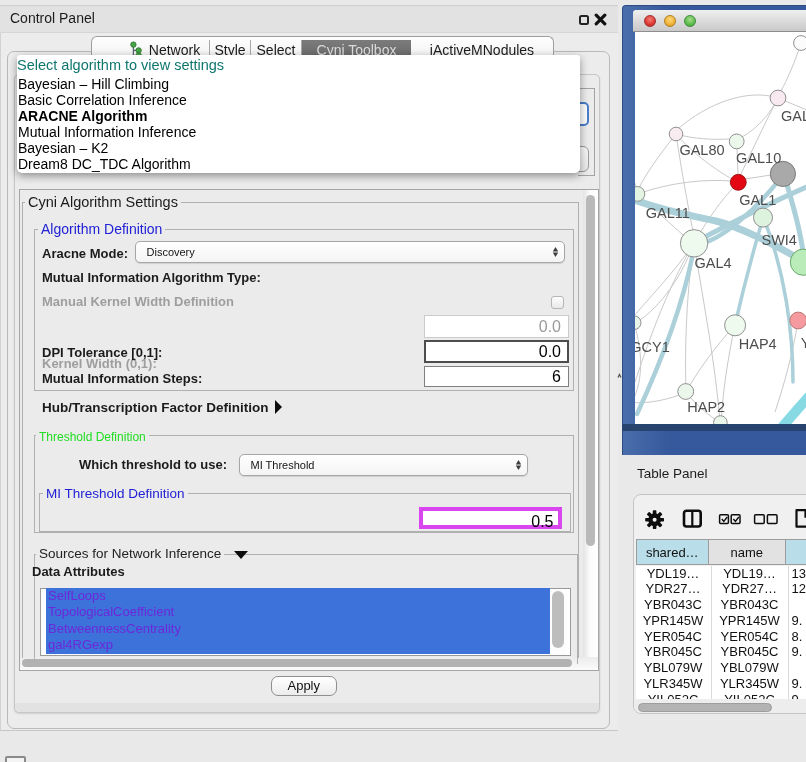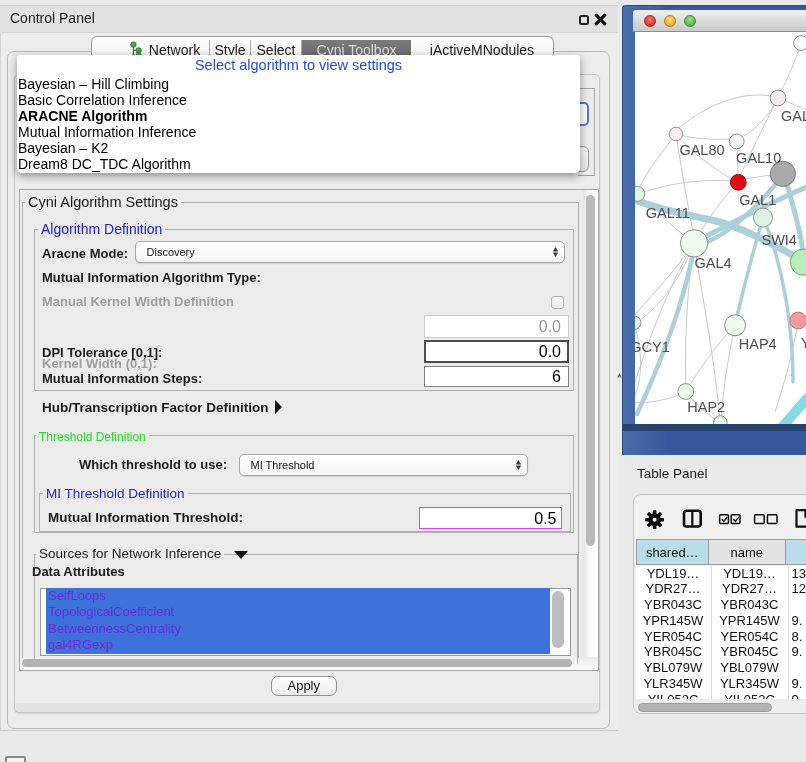--- a/index.html
+++ b/index.html
@@ -103,22 +103,21 @@
 <div class="combo" style="left:238.5px; top:453.5px; width:289.5px; height:22px;">
       <span class="ctext">MI Threshold</span>
   <svg class="arr" viewBox="0 0 7 14">
         <path d="M3.5 1.9 L6.2 6.6 H0.8 Z" fill="#3d3d3d"></path>
         <path d="M3.5 12.1 L6.2 7.4 H0.8 Z" fill="#3d3d3d"></path>
       </svg>
     </div>
 
 <div class="tborder" style="left:39px; top:492.5px; width:532px; height:39px;"></div>
 <div class="tlabel" style="left:43px; top:486.5px; color:#2121d6; font-size:13.5px; line-height:13px;">MI Threshold Definition</div>
-<div class="abs b" style="left:48px; top:509.5px; font-size:13.5px;">Mutual Information Threshold:</div>
-<div class="field" style="left:418.5px; top:506.5px; width:143px; height:22px; border:1px solid #d946ef; padding:1px 4px 0 0;">0.5</div>
+<div class="field" style="left:418.5px; top:506.5px; width:143px; height:22px; border:4px solid #d946ef; padding:1px 4px 0 0;">0.5</div>
 
 <div class="tborder" style="left:33.5px; top:553.5px; width:544.5px; height:110.5px; border-bottom:none;"></div>
 <div class="tlabel" style="left:36px; top:547px; color:#222; font-size:13.5px; line-height:14px;">Sources for Network Inference</div>
 <div class="abs" style="left:234px; top:550.5px; width:0; height:0; border-top:8px solid #0d0d0d; border-left:7.2px solid transparent; border-right:7.2px solid transparent;"></div>
 <div class="abs b" style="left:32px; top:564px;">Data Attributes</div>
 
 <div class="abs" style="left:40px; top:588px; width:531px; height:68px; background:#fff; border:1px solid #999;"></div>
 <div class="abs" style="left:46px; top:587.5px; width:503.5px; height:66.5px; background:#3c72d9;"></div>
 <div class="abs" style="left:48px; top:587.5px; color:#6d28d9; font-size:13px; line-height:16.6px;">SelfLoops<br>TopologicalCoefficient<br>BetweennessCentrality<br>gal4RGexp</div>
 <div class="abs" style="left:549.5px; top:589px; width:17px; height:66px; background:#fdfdfd;"></div>
@@ -127,21 +126,21 @@
 <div class="abs" style="left:270.5px; top:676px; width:66.5px; height:19.5px; border:1px solid #8f8f8f; border-radius:7px; background:linear-gradient(#ffffff,#ececec); text-align:center; line-height:17.5px; font-size:13px; color:#111;">Apply</div>
 
 
 <div class="abs" style="left:5px; top:756px; width:21px; height:12px; border:2px solid #8a8a8a; border-radius:2px; background:#f4f4f4;"></div>
 
 <svg class="abs" style="left:617px; top:372.5px;" width="5" height="6" viewBox="0 0 5 6">
   <path d="M1 4.5 L2.5 1.5 L4 4.5" stroke="#555" stroke-width="1.3" fill="none"></path>
 </svg>
 
 <div class="abs" style="left:17px; top:55px; width:563px; height:117.5px; background:#fff; border-radius:3px 3px 5px 5px; box-shadow:0 3px 9px rgba(0,0,0,0.4); z-index:30;">
-  <div style="text-align:center; color:#1d4ed8; font-size:14.5px; height:21px; line-height:21px;">Select algorithm to view settings</div>
+  <div style="text-align:left; color:#0f766e; font-size:14.5px; height:21px; line-height:21px;">Select algorithm to view settings</div>
   <div style="font-size:14px; line-height:16px; padding-left:1px; color:#000;">Bayesian – Hill Climbing<br>Basic Correlation Inference<br><span class="b">ARACNE Algorithm</span><br>Mutual Information Inference<br>Bayesian – K2<br>Dream8 DC_TDC Algorithm</div>
 </div>
 
 <div class="abs" style="left:622px; top:5px; width:184px; height:450px; background:linear-gradient(90deg,#4a6dab,#35599c 25%); border-left:1px solid #2c4b80; border-top:1px solid #2c4b80; border-radius:4px 0 0 0;"></div>
 <div class="abs" style="left:622px; top:424px; width:184px; height:6.5px; background:#27446f;"></div>
 <div class="abs" style="left:633px; top:9.5px; width:173px; height:22px; background:linear-gradient(#efefef,#c9c9c9); border-bottom:1px solid #8e8e8e; border-radius:3px 0 0 0;"></div>
 <div class="abs" style="left:644px; top:14.5px; width:12px; height:12px; border-radius:50%; background:radial-gradient(circle at 50% 35%, #f47c72, #da3530 65%, #b02420); border:0.5px solid #a03030;"></div>
 <div class="abs" style="left:664px; top:14.5px; width:12px; height:12px; border-radius:50%; background:radial-gradient(circle at 50% 35%, #fbd878, #efaf34 65%, #c8891c); border:0.5px solid #b08020;"></div>
 <div class="abs" style="left:684px; top:14.5px; width:12px; height:12px; border-radius:50%; background:radial-gradient(circle at 50% 35%, #a8dc8c, #57ba48 65%, #3d9334); border:0.5px solid #3f8f3f;"></div>
 <div class="abs" id="netcanvas" style="left:634.5px; top:31.5px; width:171.5px; height:392.5px; background:#fff; overflow:hidden;">

